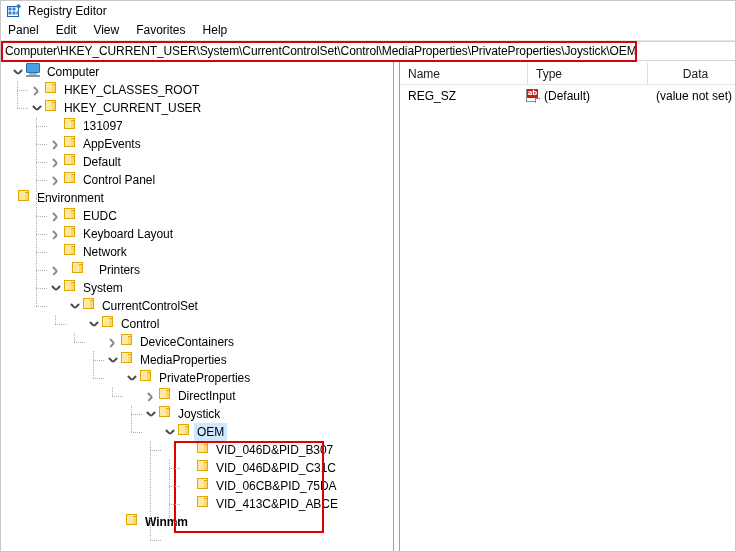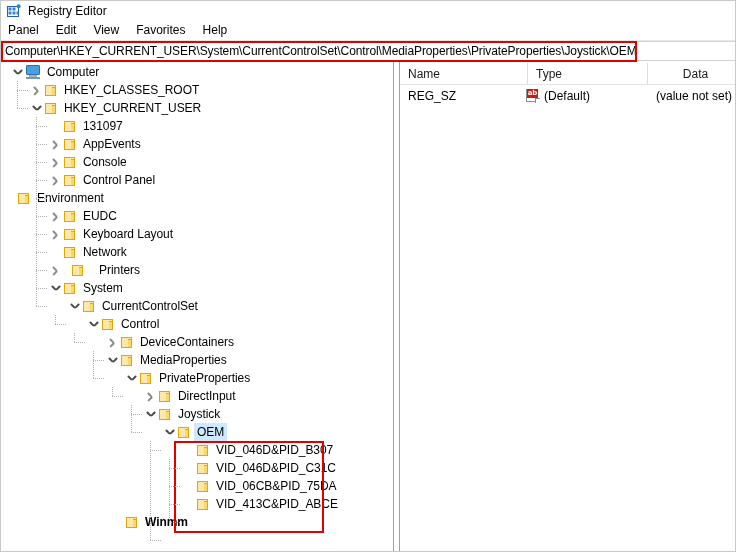--- a/index.html
+++ b/index.html
@@ -78,21 +78,21 @@
     content:"";position:absolute;left:11px;top:0;bottom:0;width:1px;
     background:#a0a0a0;
   }
   .list-pane{
     position:relative;flex:1 1 auto;background:#ffffff;overflow:hidden;
   }
 
   
   .tree{position:relative;padding-top:1px;}
   .trow{
-    position:relative;height:18px;display:flex;align-items:center;
+    position:relative;height:18px;display:flex;
     white-space:nowrap;cursor:default;
   }
   .tlabel{
     font-size:12px;color:#000;line-height:18px;padding:0 3px;
     letter-spacing:-0.05px;
   }
   .trow.selected .tlabel{background:#cde8ff;}
 
   .chev{
     width:16px;height:18px;flex:0 0 16px;position:relative;
@@ -276,21 +276,21 @@
               <span class="ftab"></span>
             </span>
             <span class="tlabel">AppEvents</span>
           </div>
           <div class="trow" style="padding-left: 46px;">
             <span class="chev expandable collapsed"></span>
             <span class="folder">
               <span class="fbody"></span>
               <span class="ftab"></span>
             </span>
-            <span class="tlabel">Console</span>
+            <span class="tlabel">Default</span>
           </div>
           <div class="trow" style="padding-left: 46px;">
             <span class="chev expandable collapsed"></span>
             <span class="folder">
               <span class="fbody"></span>
               <span class="ftab"></span>
             </span>
             <span class="tlabel">Control Panel</span>
           </div>
           <div class="trow" style="">

